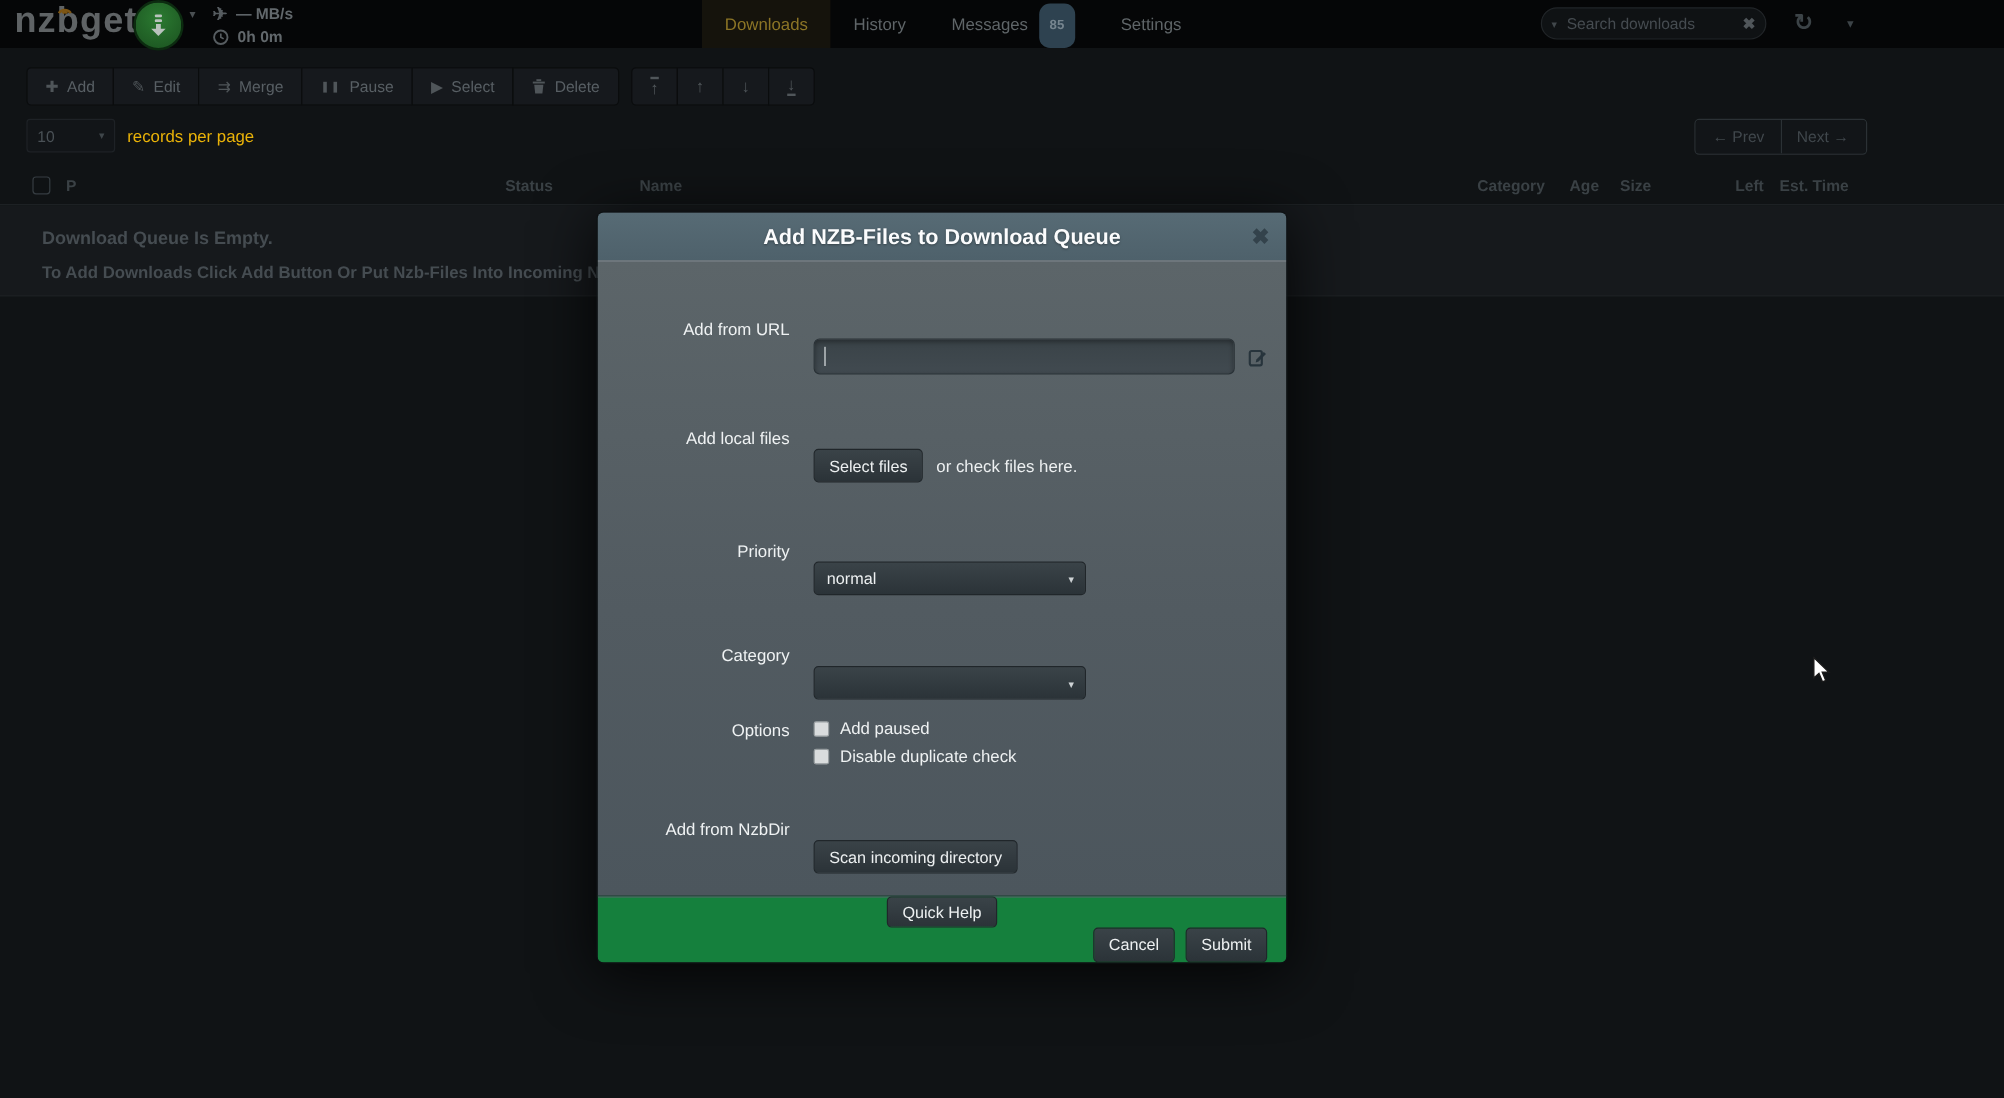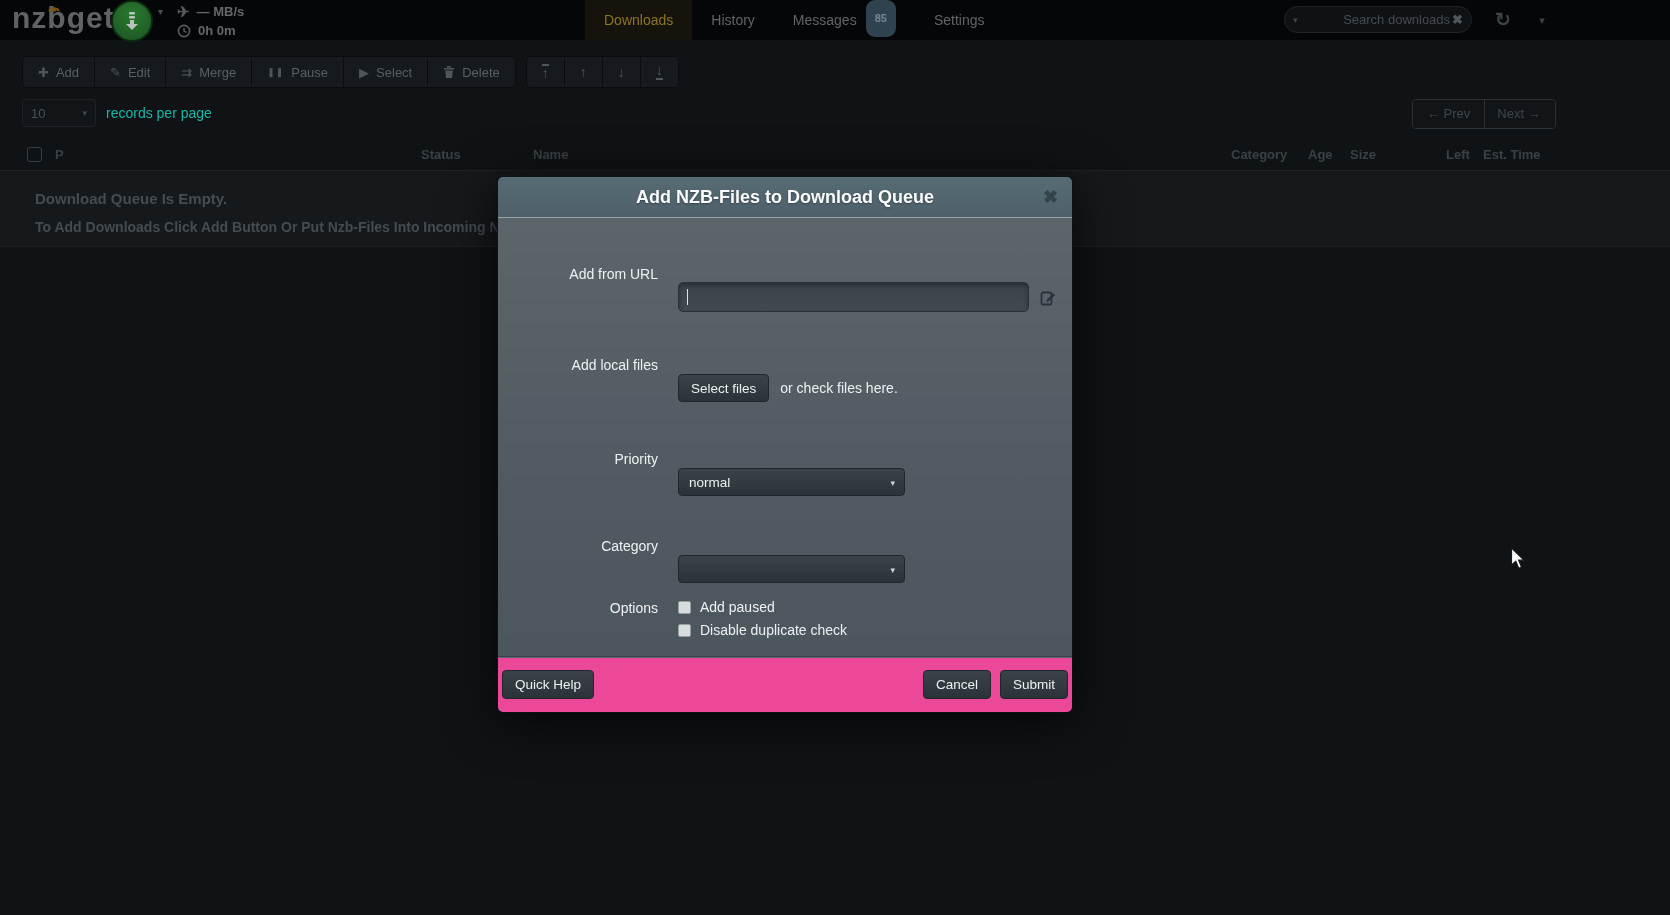--- a/index.html
+++ b/index.html
@@ -11,28 +11,28 @@
   .logo{position:absolute;left:12px;top:1px;font-size:30px;font-weight:bold;color:#5f6365;letter-spacing:1px;}
   .logo-arc{position:absolute;left:46px;top:1px;}
   .play-btn{position:absolute;left:111px;top:0px;width:42px;height:42px;border-radius:50%;
     background:radial-gradient(circle at 50% 35%,#2b7a31,#1b5220);border:2px solid #0c2b10;
     display:flex;align-items:center;justify-content:center;cursor:pointer;}
   .play-caret{position:absolute;left:158px;top:6px;color:#4a4f52;font-size:10px;}
   .statbox{position:absolute;left:177px;top:2px;color:#62686c;font-size:13px;font-weight:bold;}
   .statline{display:flex;align-items:center;height:19px;gap:7px;}
   .plane-icon{font-size:15px;color:#565c60;display:inline-block;}
   .tabs{position:absolute;left:585px;top:0;height:40px;display:flex;}
-  .tab{height:40px;line-height:40px;padding:0 19px;font-size:14px;color:#5f6568;cursor:pointer;display:flex;align-items:flex-start;}
+  .tab{height:40px;line-height:40px;padding:0 19px;font-size:14px;color:#5f6568;cursor:pointer;display:flex;align-items:flex-end;}
   .tab.active{color:#8c7526;background:#15130c;}
   .badge{margin-left:9px;background:#2e4250;color:#76858f;font-size:11px;font-weight:bold;
     padding:12px 9px;border-radius:9px;line-height:13px;}
   .search{position:absolute;left:1284px;top:6px;width:188px;height:27px;border-radius:14px;
     background:#0f1214;border:1px solid #212528;display:flex;align-items:center;padding:0 8px;}
   .search-caret{color:#41474b;font-size:9px;margin-right:6px;}
-  .search input{flex:1;min-width:0;background:transparent;border:none;outline:none;color:#9aa1a6;font-size:13px;text-align:right;}
+  .search input{flex:1;min-width:0;background:transparent;border:none;outline:none;color:#9aa1a6;font-size:13px;}
   .search input::placeholder{color:#454b50;}
   .search-clear{color:#50565a;font-size:13px;font-weight:bold;cursor:pointer;}
   .refresh-btn{position:absolute;left:1488px;top:6px;width:30px;height:28px;text-align:center;
     color:#3c4347;font-size:19px;font-weight:bold;line-height:28px;cursor:pointer;}
   .nav-menu-caret{position:absolute;left:1530px;top:6px;width:24px;height:28px;text-align:center;
     color:#3c4347;font-size:11px;line-height:28px;cursor:pointer;}
 
   
   .toolbar{position:absolute;left:22px;top:56px;display:flex;}
   .btn-group{display:flex;}
@@ -46,21 +46,21 @@
   .mv-btn{width:39px;justify-content:center;padding:0;}
   .mv-glyph{display:inline-block;font-size:14px;line-height:13px;color:#50565a;}
   .mv-glyph.bar-top{border-top:2px solid #50565a;padding-top:1px;}
   .mv-glyph.bar-bottom{border-bottom:2px solid #50565a;padding-bottom:1px;}
 
   
   .pagerow-select{position:absolute;left:22px;top:99px;width:74px;height:28px;background:#121518;
     border:1px solid #1e2226;border-radius:3px;color:#4a5156;font-size:13px;display:flex;
     align-items:center;padding:0 8px;cursor:pointer;}
   .pagerow-select .sel-caret{margin-left:auto;font-size:9px;color:#3f464a;}
-  .pagerow-label{position:absolute;left:106px;top:99px;height:28px;line-height:28px;color:#14b8a6;font-size:14px;}
+  .pagerow-label{position:absolute;left:106px;top:99px;height:28px;line-height:28px;color:#eab308;font-size:14px;}
   .pager{position:absolute;left:1412px;top:99px;display:flex;border:1px solid #2b3135;border-radius:4px;overflow:hidden;}
   .pager-btn{height:28px;line-height:28px;padding:0 14px;color:#40474c;font-size:13px;background:#121518;cursor:pointer;}
   .pager-btn + .pager-btn{border-left:1px solid #2b3135;padding-left:12px;}
 
   
   .thead{position:absolute;left:0;top:140px;width:1670px;height:31px;border-bottom:1px solid #1d2124;}
   .th{position:absolute;top:7px;font-size:13px;font-weight:bold;color:#3a4145;}
   .sel-all{position:absolute;left:27px;top:7px;width:15px;height:15px;border:1px solid #363d42;
     border-radius:3px;background:#0f1214;cursor:pointer;}
 
@@ -94,22 +94,22 @@
     font-size:13.5px;cursor:pointer;white-space:nowrap;}
   .drop-hint{margin-left:11px;color:#edf0f1;font-size:14px;}
   .dk-select{position:relative;width:227px;height:28px;border-radius:4px;
     background:linear-gradient(#3a4348,#2b3338);border:1px solid #20262a;color:#edf0f1;
     font-size:13.5px;display:flex;align-items:center;padding:0 22px 0 10px;cursor:pointer;}
   .dk-select .sel-caret{position:absolute;right:9px;top:9px;font-size:9px;color:#ced3d5;}
   .chk-line{display:flex;align-items:center;margin-bottom:7px;}
   .checkbox{width:13px;height:13px;background:#d9dcdd;border:1px solid #989ea1;border-radius:2px;
     margin-right:9px;cursor:pointer;}
   .chk-label{color:#eef1f2;font-size:14px;}
-  .modal-footer{height:56px;background:#ec4899;border-top:1px solid #39424a;
-    box-shadow:inset 0 1px 0 #5c676e;display:flex;align-items:center;padding:0 4px;}
+  .modal-footer{height:56px;background:#15803d;border-top:1px solid #39424a;
+    box-shadow:inset 0 1px 0 #5c676e;display:flex;align-items:center;padding:0 16px;flex-direction:column;}
   .modal-footer .right{margin-left:auto;display:flex;gap:9px;}
   .modal-footer .dk-btn{height:29px;}
 
   
   .cursor{position:absolute;left:1510px;top:547px;pointer-events:none;}
 </style>
 </head>
 <body>
 
 <div class="stage">
@@ -306,20 +306,26 @@
             <div class="checkbox"></div>
             <span class="chk-label">Add paused</span>
           </div>
           <div class="chk-line" style="margin-bottom:0;">
             <div class="checkbox"></div>
             <span class="chk-label">Disable duplicate check</span>
           </div>
         </div>
       </div>
 
+      <div class="mrow">
+        <div class="mlabel">Add from NzbDir</div>
+        <div class="mctrl">
+          <div class="dk-btn">Scan incoming directory</div>
+        </div>
+      </div>
 
     </div>
 
     <div class="modal-footer">
       <div class="dk-btn">Quick Help</div>
       <div class="right">
         <div class="dk-btn">Cancel</div>
         <div class="dk-btn">Submit</div>
       </div>
     </div>

